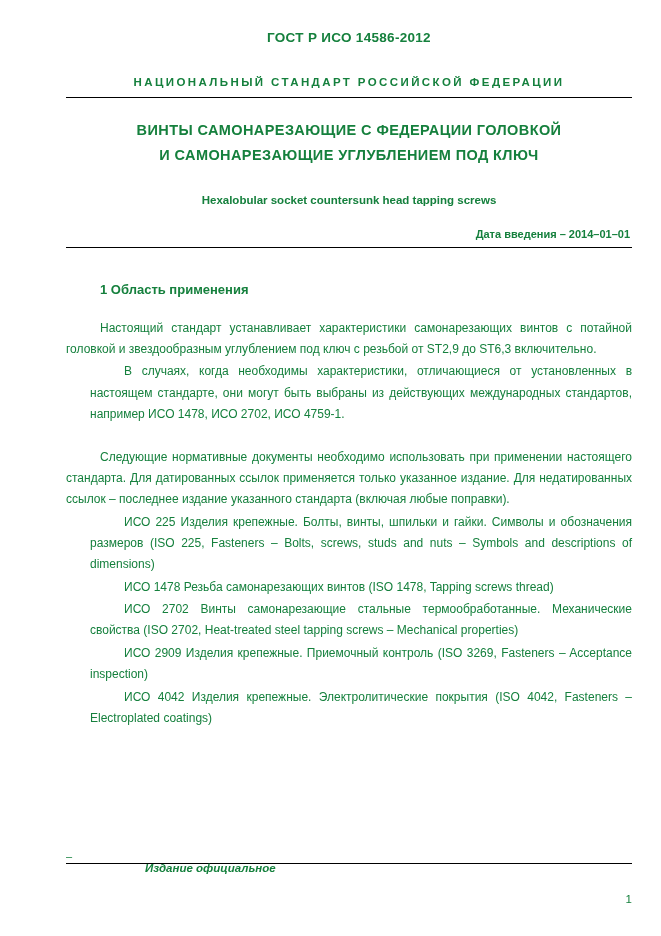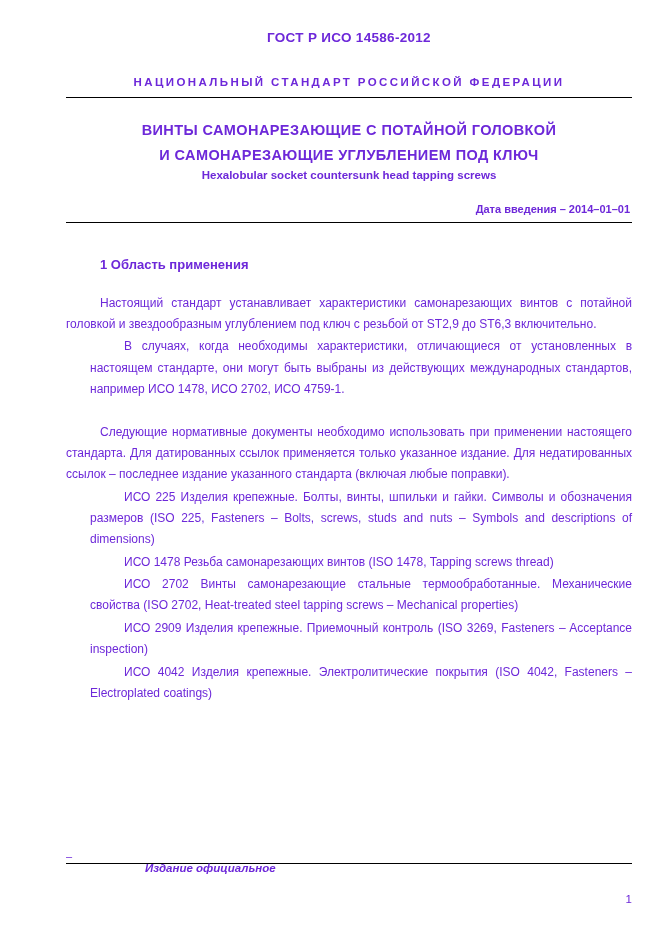--- a/index.html
+++ b/index.html
@@ -6,21 +6,21 @@
     margin: 0;
     padding: 0;
     background: #ffffff;
   }
   .page {
     position: relative;
     width: 661px;
     height: 936px;
     background: #ffffff;
     font-family: "Liberation Sans", sans-serif;
-    color: #6d28d9;
+    color: #15803d;
     overflow: hidden;
   }
   .content {
     position: absolute;
     left: 66px;
     top: 0;
     width: 566px;
   }
 
   .doc-code {
@@ -54,20 +54,21 @@
     font-size: 14.5px;
     font-weight: bold;
     letter-spacing: 0.4px;
     line-height: 1.75;
   }
 
   .subtitle {
     text-align: center;
     font-size: 11.5px;
     font-weight: bold;
+    margin-top: 25px;
   }
 
   .date-row {
     text-align: right;
     font-size: 11px;
     font-weight: bold;
     margin-top: 22px;
     padding-right: 2px;
   }
 
@@ -132,21 +133,21 @@
 <div class="page">
   <div class="content">
 
     <div class="doc-code">ГОСТ Р ИСО 14586-2012</div>
 
     <div class="nat-standard">НАЦИОНАЛЬНЫЙ  СТАНДАРТ  РОССИЙСКОЙ  ФЕДЕРАЦИИ</div>
 
     <hr class="rule">
 
     <div class="title-block">
-      <div class="title-line">ВИНТЫ САМОНАРЕЗАЮЩИЕ С ПОТАЙНОЙ ГОЛОВКОЙ</div>
+      <div class="title-line">ВИНТЫ САМОНАРЕЗАЮЩИЕ С ФЕДЕРАЦИИ ГОЛОВКОЙ</div>
       <div class="title-line">И САМОНАРЕЗАЮЩИЕ УГЛУБЛЕНИЕМ ПОД КЛЮЧ</div>
     </div>
 
     <div class="subtitle">Hexalobular socket countersunk head tapping screws</div>
 
     <div class="date-row">Дата введения – 2014–01–01</div>
 
     <hr class="rule-thin">
 
     <div class="section-head">1 Область применения</div>

